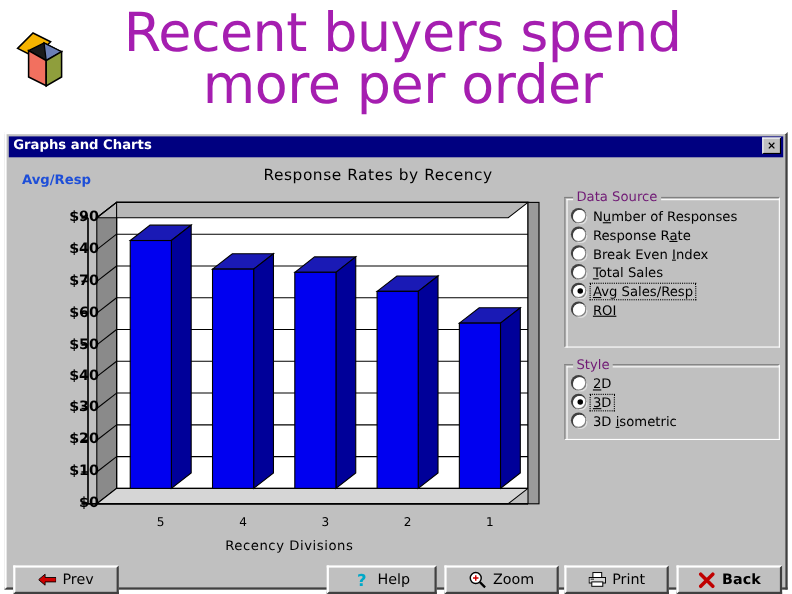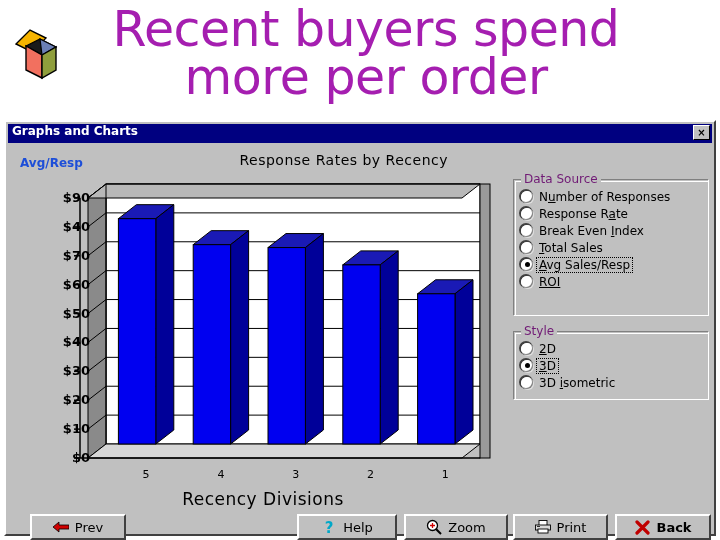--- a/index.html
+++ b/index.html
@@ -53,21 +53,21 @@
   .chart-title{
     position:absolute;left:140px;top:8px;width:300px;text-align:right;
     font-size:14px;color:#000;font-family:"DejaVu Sans",sans-serif;letter-spacing:0.5px;
   }
   .yaxis-label{
     position:absolute;left:12px;top:12px;font-size:12px;font-weight:bold;color:#1d4ed8;
     font-family:"DejaVu Sans",sans-serif;
   }
   .xaxis-label{
     position:absolute;left:130px;top:345px;width:250px;text-align:center;
-    font-size:17px;color:#000;font-family:"DejaVu Sans",sans-serif;letter-spacing:0.5px;
+    font-size:12px;color:#000;font-family:"DejaVu Sans",sans-serif;letter-spacing:0.5px;
   }
   .plot-wrap{position:absolute;left:0;top:0;width:500px;height:370px;}
   .ytick{
     position:absolute;right:0;width:60px;text-align:right;font-size:13px;font-weight:bold;
     color:#000;font-family:"DejaVu Sans",sans-serif;
   }
   .xtick{
     position:absolute;width:40px;text-align:center;font-size:11px;color:#000;
     font-family:"DejaVu Sans",sans-serif;
   }
@@ -290,21 +290,21 @@
                 <span class="radio"></span>
                 <span class="radio-label">3D <span class="acc">i</span>sometric</span>
               </div>
             </div>
         </div>
 
       </div>
 
       <div class="btnbar">
 
-        <div class="btn" style="left:22px;top:88px;width:96px;">
+        <div class="btn" style="left:4px;top:88px;width:96px;">
           <span class="ico">
             <svg width="16" height="12" viewBox="0 0 16 12">
               <polygon points="0,6 6,1 6,4 16,4 16,8 6,8 6,11" fill="#d00000" stroke="#000" stroke-width="0.8"></polygon>
             </svg>
           </span>
           <span class="lbl">Prev</span>
         </div>
 
         <div class="btn" style="left:289px;top:88px;width:100px;">
           <span class="ico">

